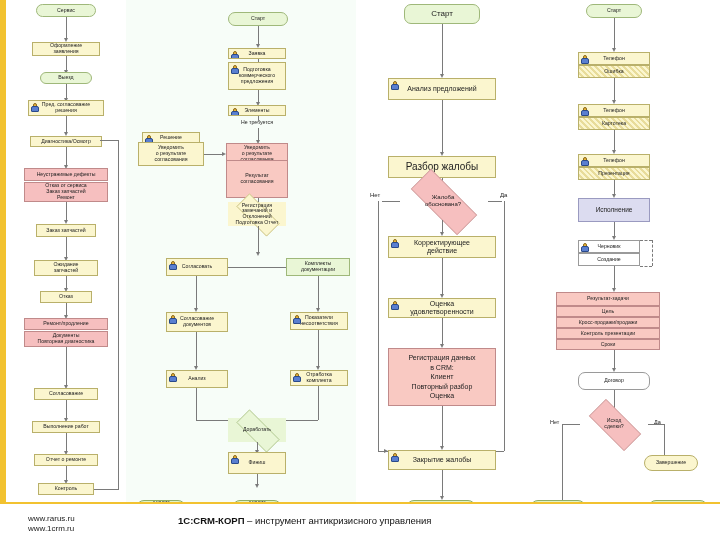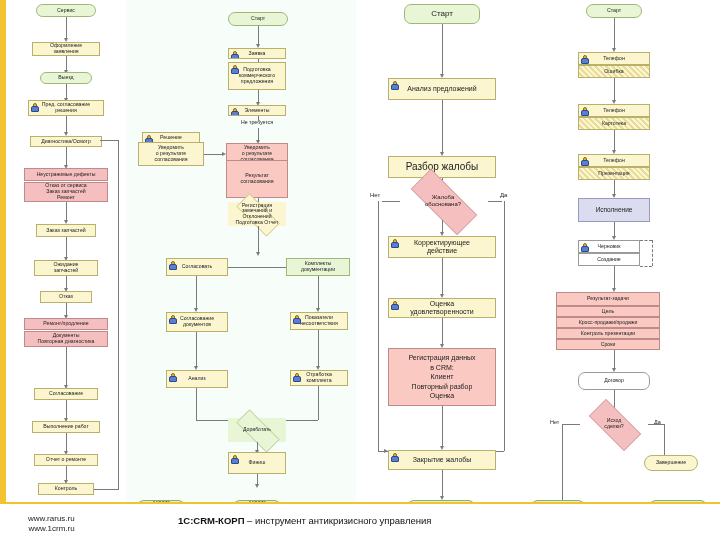--- a/index.html
+++ b/index.html
@@ -81,21 +81,21 @@
   .lbl{position:absolute;font-size:6px;color:#222;}
 
   
   .person{
     position:absolute;left:2px;top:2px;width:6px;height:7px;
   }
   .person .head{position:absolute;left:1.6px;top:0;width:2.6px;height:2.6px;border-radius:50%;background:#e8b23a;border:.4px solid #8a6a1a;}
   .person .body{position:absolute;left:0;top:2.8px;width:6px;height:4px;border-radius:2px 2px 1px 1px;background:#5a7fd0;border:.4px solid #2a4a8a;}
 
   
-  .fsite{position:absolute;left:28px;bottom:6px;font-size:8px;color:#1b1b1b;line-height:1.25;text-align:right;}
+  .fsite{position:absolute;left:28px;bottom:6px;font-size:8px;color:#1b1b1b;line-height:1.25;}
   .ftitle{position:absolute;left:178px;bottom:14px;font-size:9.5px;font-weight:bold;color:#111;white-space:nowrap;}
   .ftitle .thin{font-weight:normal;}
 </style>
 </head>
 <body>
 
 <div id="slide">
 
   <div class="accent-bar"></div>
   <div class="col c1"></div>

